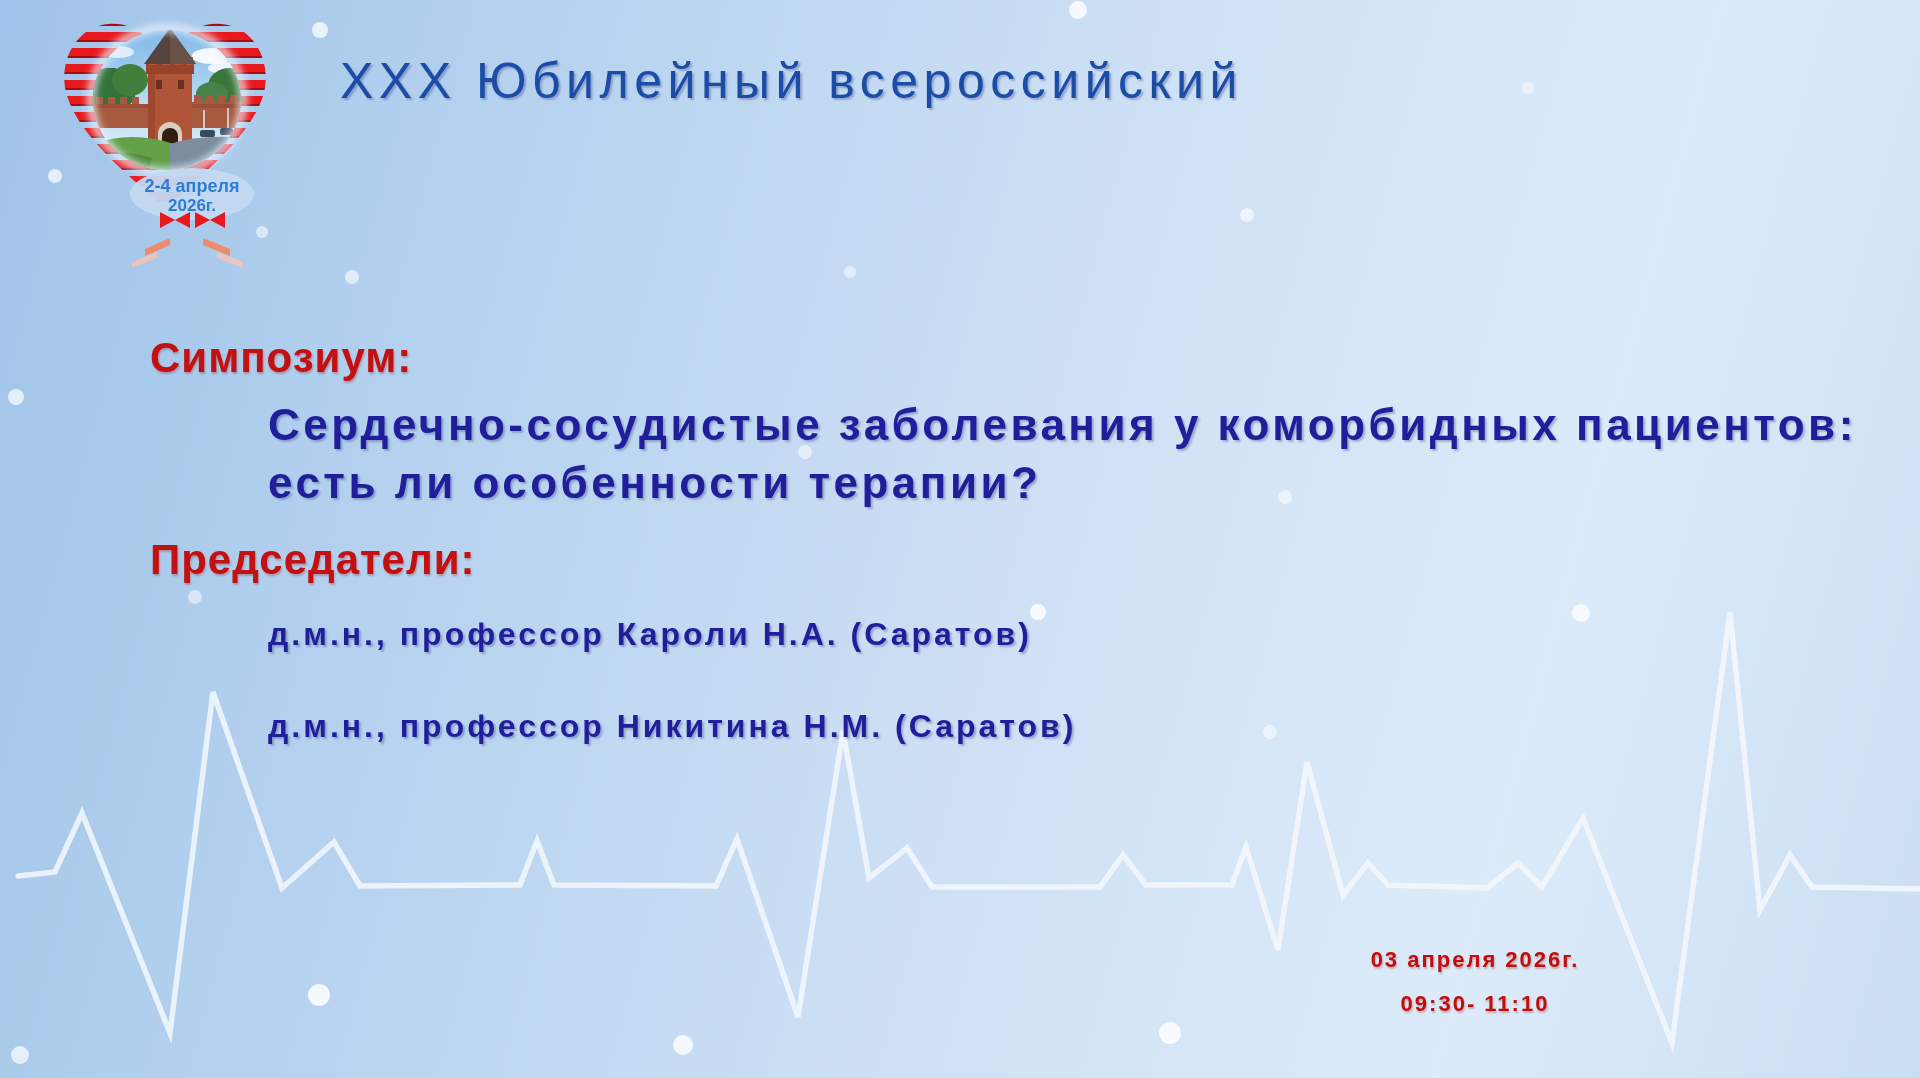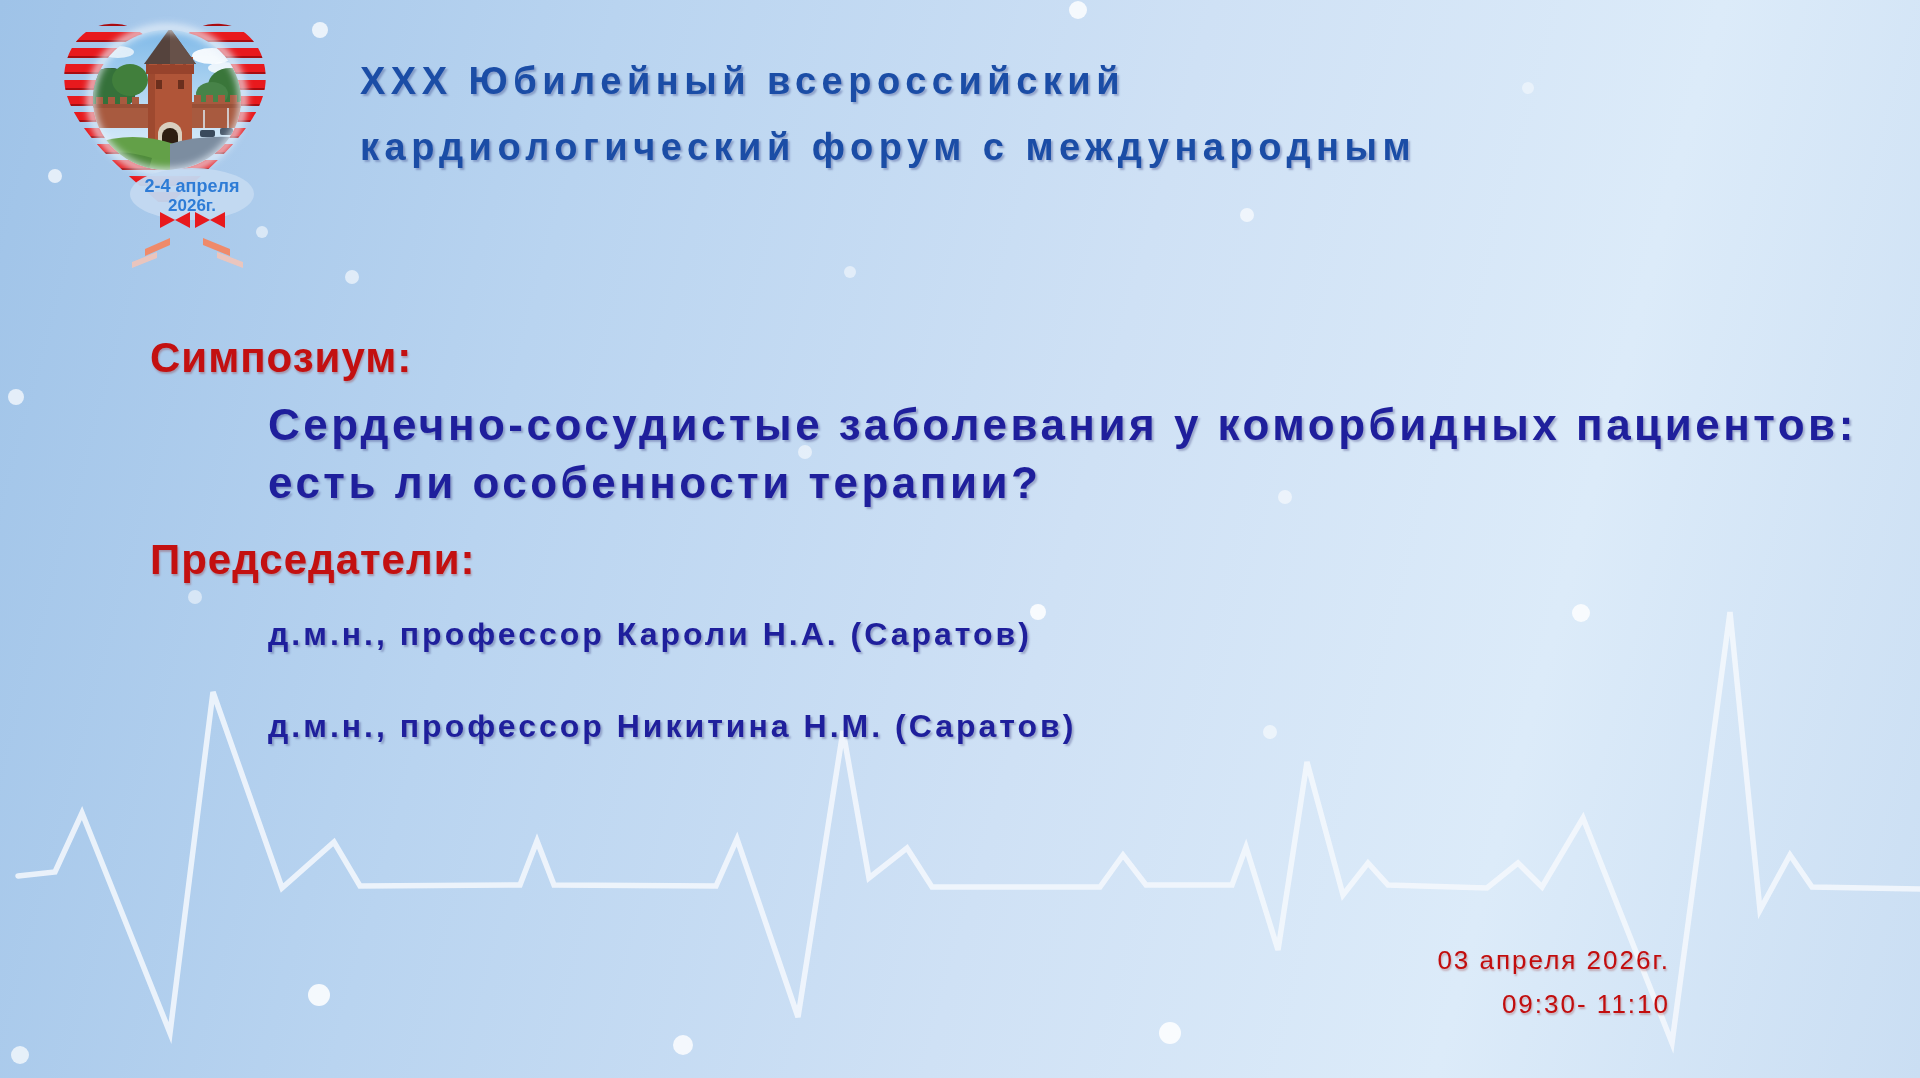--- a/index.html
+++ b/index.html
@@ -9,47 +9,46 @@
     background:linear-gradient(105deg,#9fc3e8 0%,#b9d4f0 28%,#cfe1f5 55%,#dcebf9 78%,#cadef3 100%);
   }
   .abs{position:absolute;}
   
   #decor-svg{left:0;top:0;width:1920px;height:1078px;}
   
   #logo{left:52px;top:12px;width:230px;height:262px;}
   
   .slide-title{
     left:340px;top:48px;width:1400px;
-    color:#1b4da6;font-size:38px;font-weight:bold;line-height:66px;
+    color:#1b4da6;font-size:50px;font-weight:normal;line-height:66px;
     letter-spacing:5.5px;
     text-shadow:2px 2px 2px rgba(50,60,130,.35);
     white-space:nowrap;
-    margin-left:20px;
   }
   .red-label{
     color:#c31010;font-size:42px;font-weight:bold;letter-spacing:1px;
     text-shadow:1px 2px 2px rgba(140,20,20,.3);white-space:nowrap;
   }
   #symposium-label{left:150px;top:334px;}
   .symposium-title{
     left:268px;top:396px;width:1620px;
     color:#1f1f9c;font-size:44px;font-weight:bold;line-height:58px;
     letter-spacing:3.5px;text-shadow:2px 2px 2px rgba(40,40,110,.3);
     white-space:nowrap;
   }
   #chairs-label{left:150px;top:536px;}
   .chair-name{
     color:#1f1f9c;font-size:32px;font-weight:bold;letter-spacing:3px;
     text-shadow:2px 2px 2px rgba(40,40,110,.3);white-space:nowrap;
   }
   #chair-name-1{left:268px;top:616px;}
   #chair-name-2{left:268px;top:708px;text-align:center;}
   .schedule{
-    left:1280px;top:938px;width:390px;text-align:right;
-    color:#c20d0d;font-size:26px;font-weight:normal;line-height:44px;
+    left:1280px;top:938px;width:390px;text-align:center;
+    color:#c20d0d;font-size:22px;font-weight:bold;line-height:44px;
     letter-spacing:2px;text-shadow:1px 2px 2px rgba(140,20,20,.3);
     white-space:nowrap;
   }
   .logo-date{
     font-family:"Liberation Sans","DejaVu Sans",sans-serif;
     font-weight:bold;fill:#2e7cd6;
   }
 </style>
 </head>
 <body>
@@ -166,21 +165,20 @@
     <polygon points="173,200 158,208 173,216" fill="#e8191d"></polygon>
     <polygon points="93,237 118,226 118,233 93,244" fill="#ef8a6a"></polygon>
     <polygon points="178,237 151,226 151,233 178,244" fill="#ef8a6a"></polygon>
     <polygon points="80,250 105,240 105,246 80,256" fill="#f5c4b6" opacity="0.85"></polygon>
     <polygon points="191,250 165,240 165,246 191,256" fill="#f5c4b6" opacity="0.85"></polygon>
   </g>
 </svg>
 
 <div class="abs slide-title">
   <div>XXX Юбилейный всероссийский</div>
-  <div>кардиологический форум с международным</div>
 </div>
 
 <div id="symposium-label" class="abs red-label">Симпозиум:</div>
 <div class="abs symposium-title">
   <div>Сердечно-сосудистые заболевания у коморбидных пациентов:</div>
   <div>есть ли особенности терапии?</div>
 </div>
 
 <div id="chairs-label" class="abs red-label">Председатели:</div>
 <div id="chair-name-1" class="abs chair-name">д.м.н., профессор Кароли Н.А. (Саратов)</div>

